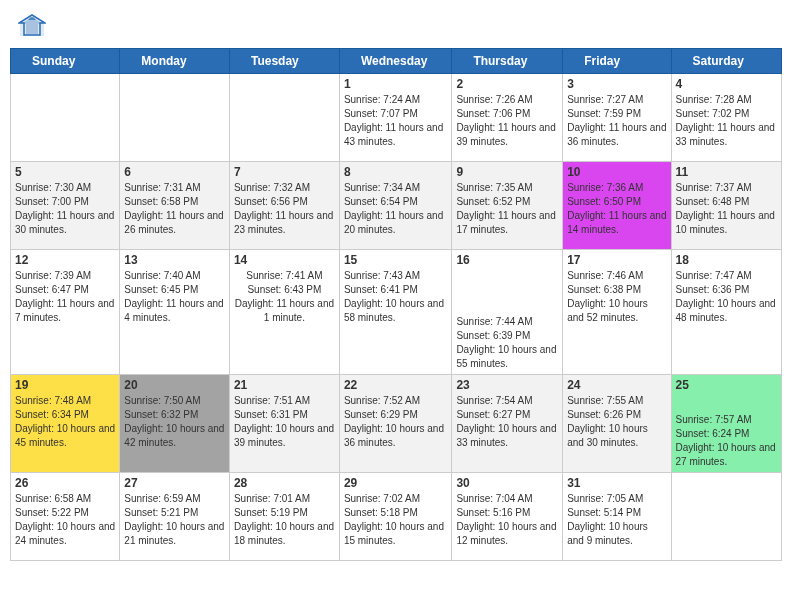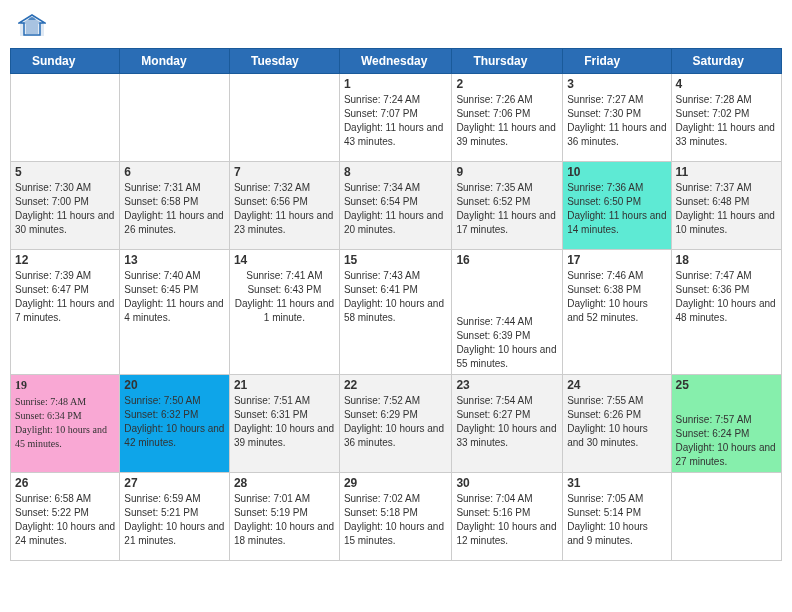--- a/index.html
+++ b/index.html
@@ -141,21 +141,21 @@
         </td>
         <td>
           <span class="day-number">2</span>
           <div class="day-info" style="white-space: pre-line;">Sunrise: 7:26 AM
 Sunset: 7:06 PM
 Daylight: 11 hours and 39 minutes.</div>
         </td>
         <td>
           <span class="day-number">3</span>
           <div class="day-info" style="white-space: pre-line;">Sunrise: 7:27 AM
-Sunset: 7:30 PM
+Sunset: 7:59 PM
 Daylight: 11 hours and 36 minutes.</div>
         </td>
         <td>
           <span class="day-number">4</span>
           <div class="day-info" style="white-space: pre-line;">Sunrise: 7:28 AM
 Sunset: 7:02 PM
 Daylight: 11 hours and 33 minutes.</div>
         </td>
       </tr>
       <tr>
@@ -182,21 +182,21 @@
           <div class="day-info" style="white-space: pre-line;">Sunrise: 7:34 AM
 Sunset: 6:54 PM
 Daylight: 11 hours and 20 minutes.</div>
         </td>
         <td style="background: rgb(242, 242, 242);">
           <span class="day-number">9</span>
           <div class="day-info" style="white-space: pre-line;">Sunrise: 7:35 AM
 Sunset: 6:52 PM
 Daylight: 11 hours and 17 minutes.</div>
         </td>
-        <td style="background: #5eead4;">
+        <td style="background: #d946ef;">
           <span class="day-number">10</span>
           <div class="day-info" style="white-space: pre-line;">Sunrise: 7:36 AM
 Sunset: 6:50 PM
 Daylight: 11 hours and 14 minutes.</div>
         </td>
         <td style="background: rgb(242, 242, 242);">
           <span class="day-number">11</span>
           <div class="day-info" style="white-space: pre-line;">Sunrise: 7:37 AM
 Sunset: 6:48 PM
 Daylight: 11 hours and 10 minutes.</div>
@@ -240,27 +240,27 @@
 Daylight: 10 hours and 52 minutes.</div>
         </td>
         <td>
           <span class="day-number">18</span>
           <div class="day-info" style="white-space: pre-line;">Sunrise: 7:47 AM
 Sunset: 6:36 PM
 Daylight: 10 hours and 48 minutes.</div>
         </td>
       </tr>
       <tr>
-        <td style="background: #f9a8d4; font-family: Liberation Serif, serif;">
+        <td style="background: #fde047;">
           <span class="day-number">19</span>
           <div class="day-info" style="white-space: pre-line;">Sunrise: 7:48 AM
 Sunset: 6:34 PM
 Daylight: 10 hours and 45 minutes.</div>
         </td>
-        <td style="background: #0ea5e9;">
+        <td style="background: #a3a3a3;">
           <span class="day-number">20</span>
           <div class="day-info" style="white-space: pre-line;">Sunrise: 7:50 AM
 Sunset: 6:32 PM
 Daylight: 10 hours and 42 minutes.</div>
         </td>
         <td style="background: rgb(242, 242, 242);">
           <span class="day-number">21</span>
           <div class="day-info" style="white-space: pre-line;">Sunrise: 7:51 AM
 Sunset: 6:31 PM
 Daylight: 10 hours and 39 minutes.</div>

